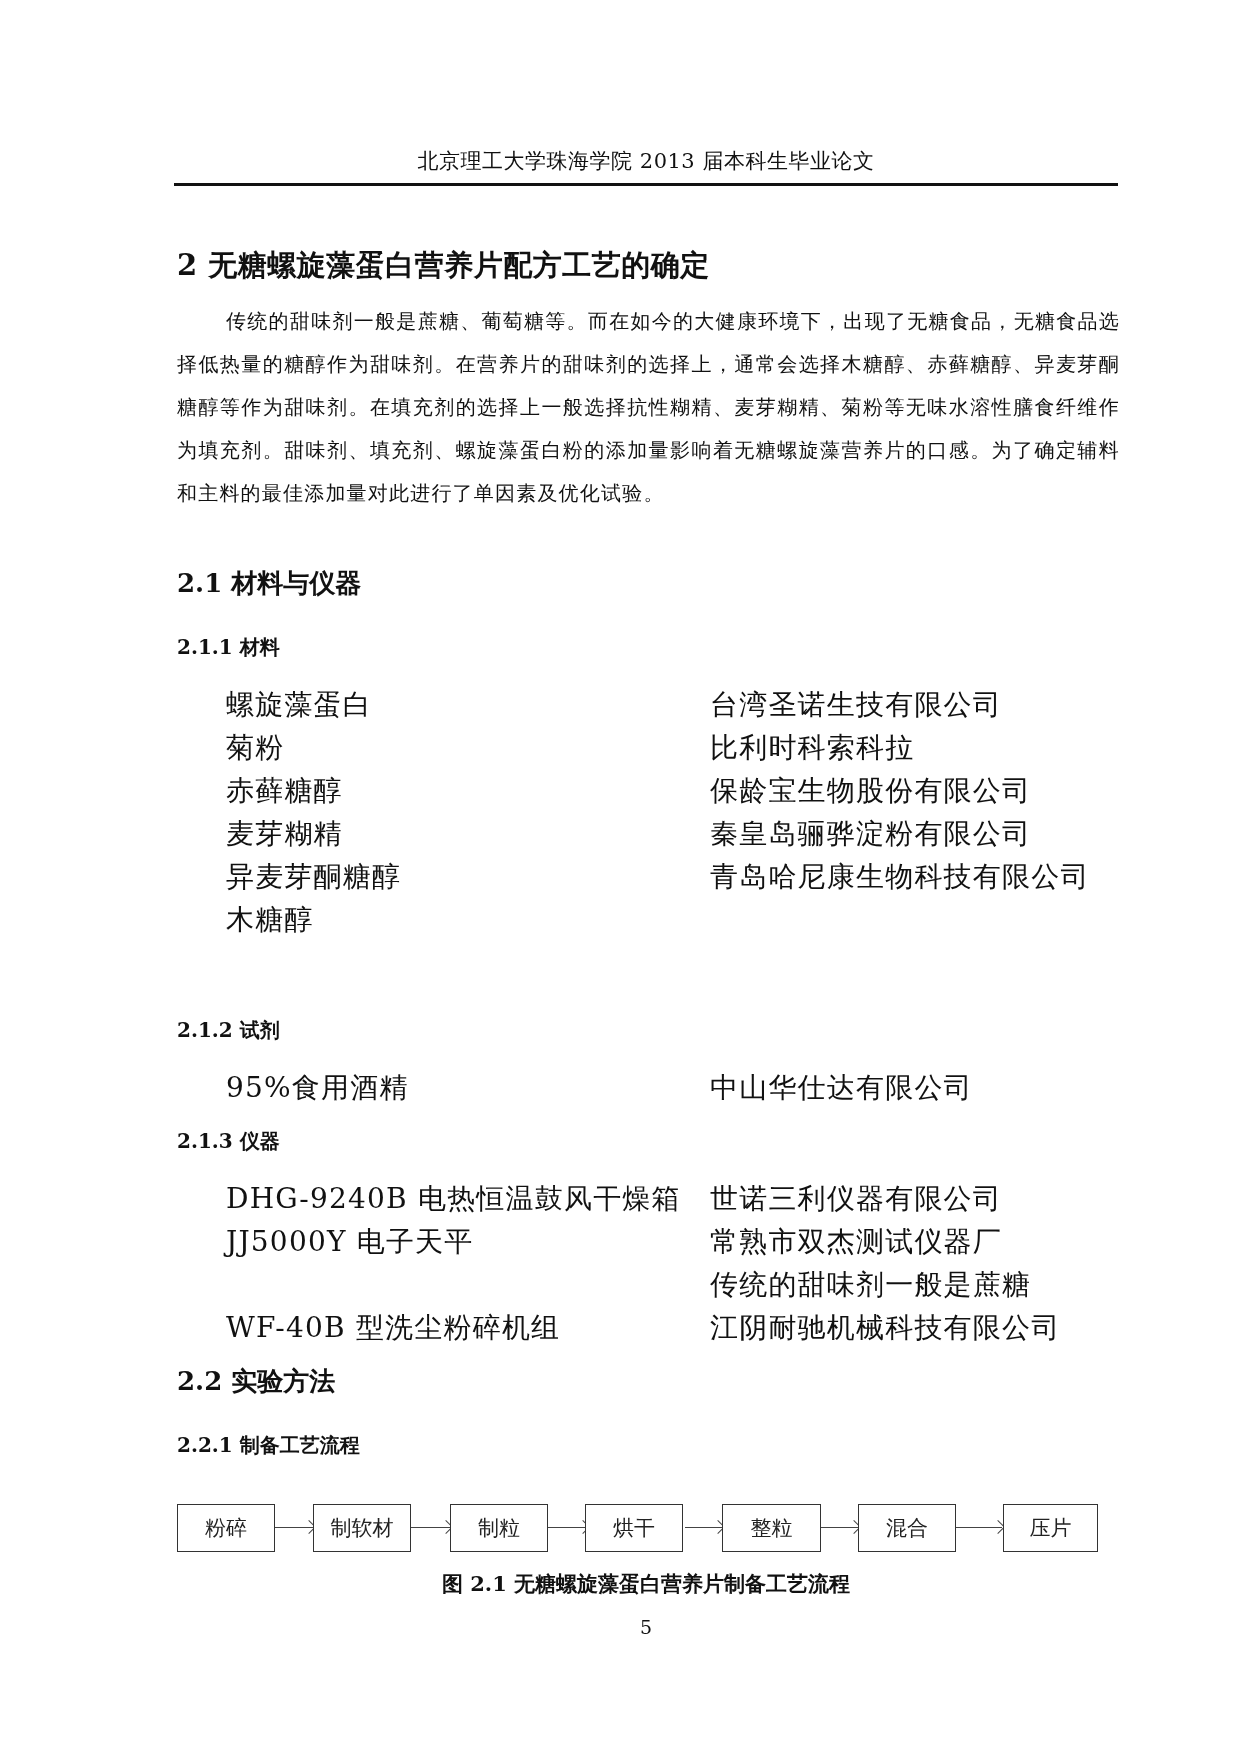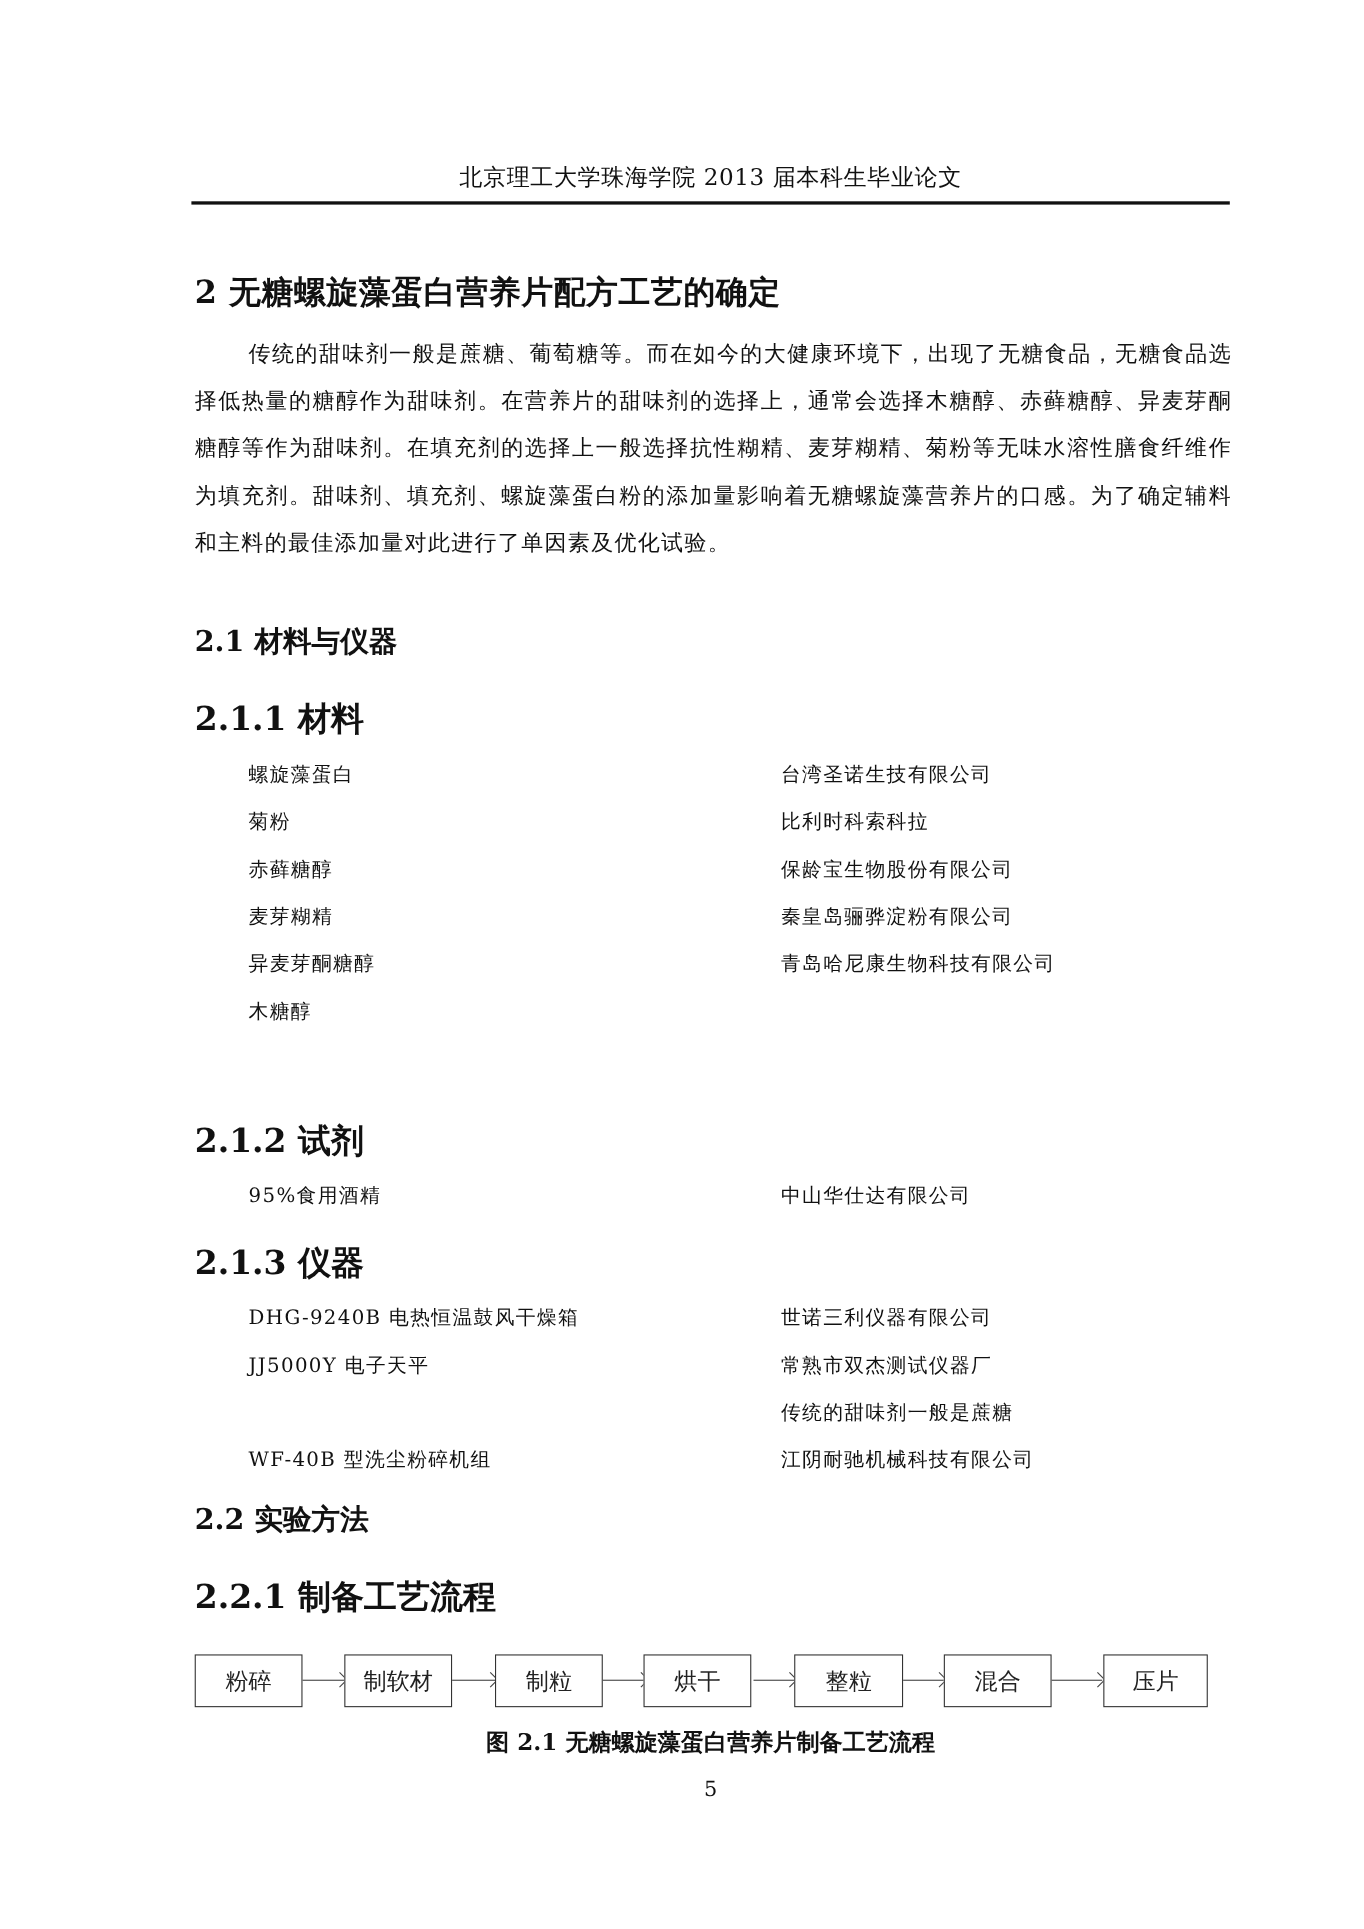--- a/index.html
+++ b/index.html
@@ -7,22 +7,22 @@
            font-family: "DejaVu Serif", "Liberation Serif", serif; color: #111; }
     .abs { position: absolute; }
     .header-text { left: 174px; width: 944px; top: 147px; text-align: center;
                    font-size: 21px; letter-spacing: 0.5px; }
     .header-rule { left: 174px; width: 944px; top: 183px; height: 3px; background: #111; }
     .h1 { left: 177px; top: 246px; font-size: 29px; font-weight: bold; letter-spacing: 0.5px; }
     .para { left: 177px; width: 943px; top: 300px; font-size: 20px; line-height: 43px;
             text-align: justify; letter-spacing: 1.2px; }
     .para p { margin: 0; text-indent: 49px; }
     .h2 { font-size: 26px; font-weight: bold; left: 177px; }
-    .h3 { font-size: 30px; font-weight: bold; left: 177px; }
-    .list { left: 226px; width: 890px; font-size: 18px; letter-spacing: 1.2px; }
+    .h3 { font-size: 20px; font-weight: bold; left: 177px; }
+    .list { left: 226px; width: 890px; font-size: 28px; letter-spacing: 1.2px; }
     .row { height: 43px; line-height: 43px; position: relative; }
     .row .name { position: absolute; left: 0; white-space: nowrap; }
     .row .supplier { position: absolute; left: 484px; white-space: nowrap; }
     .flow { left: 177px; top: 1504px; width: 921px; height: 52px; }
     .box { position: absolute; top: 0; height: 46px; border: 1.5px solid #333; background: #fff;
            font-family: Liberation Sans, sans-serif; font-size: 21px;
            display: flex; align-items: center; justify-content: center; color: #222; }
     .arrow { position: absolute; top: 23px; height: 0; border-top: 1.3px solid #444; }
     .arrow::after { content: ""; position: absolute; right: -1px; top: -6px; width: 9px; height: 9px;
                     border-top: 1.3px solid #444; border-right: 1.3px solid #444;

